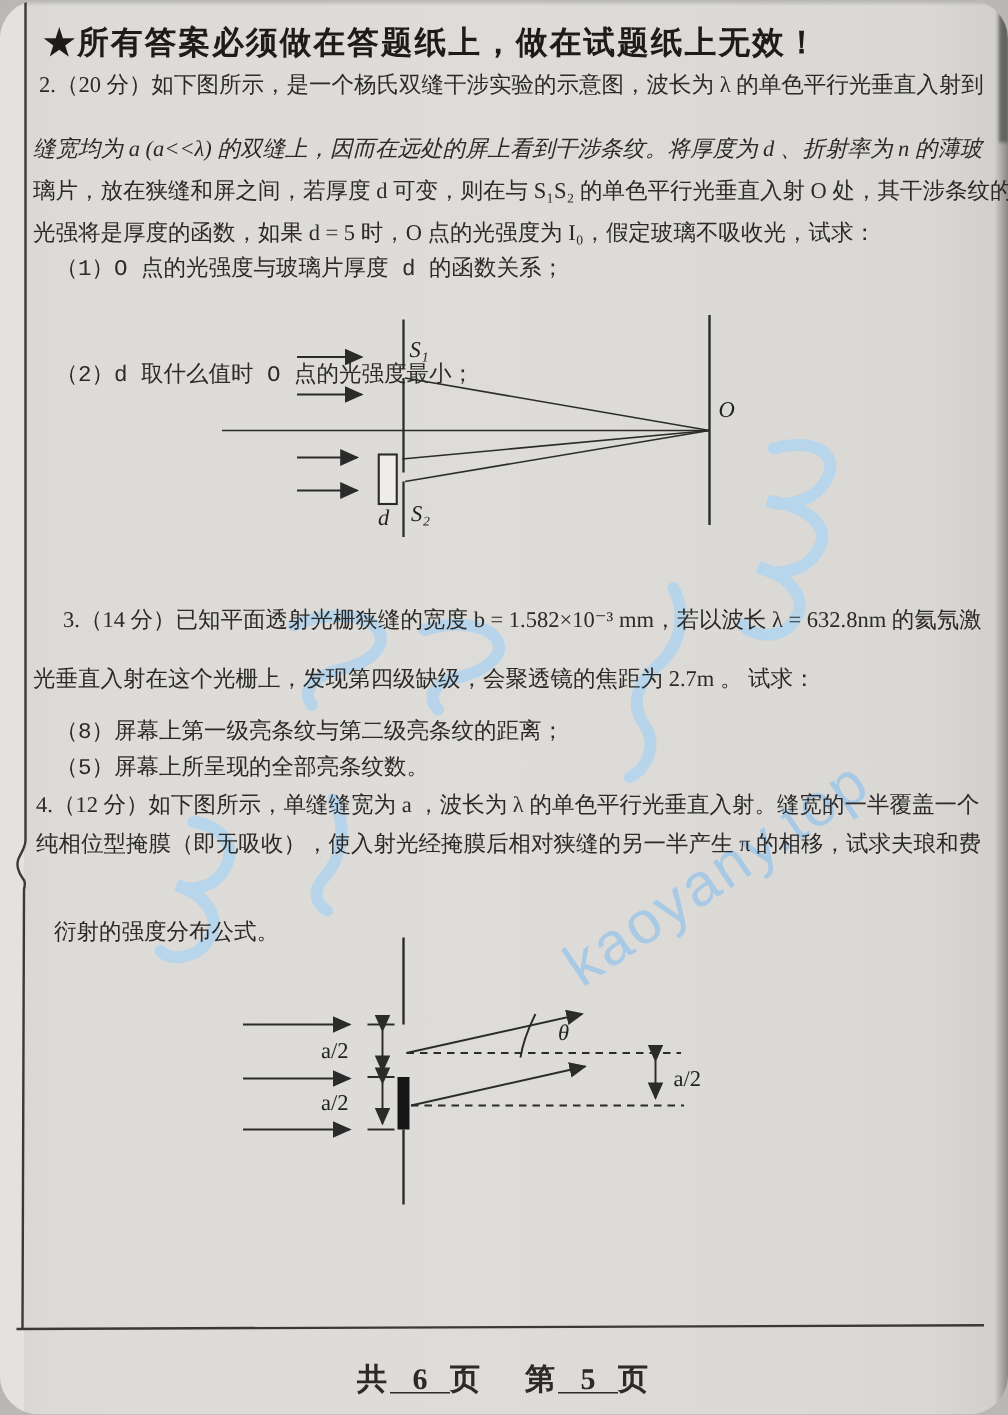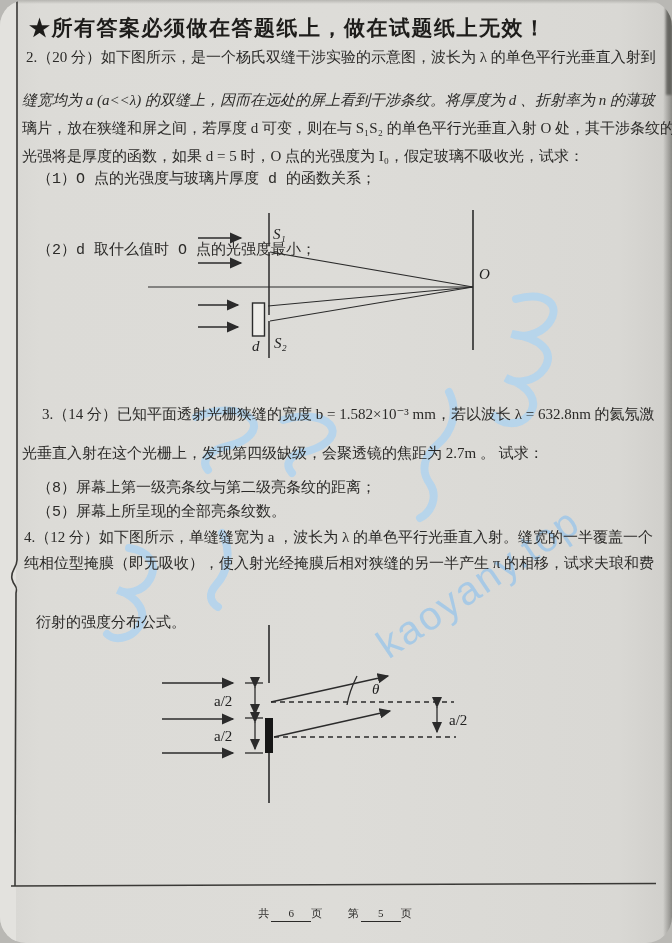--- a/index.html
+++ b/index.html
@@ -23,21 +23,21 @@
   .dlabel{position:absolute;font-style:italic;font-size:15px;color:#222;z-index:4;white-space:nowrap;
     font-family:"Liberation Serif","DejaVu Serif",serif;}
   svg{position:absolute;z-index:2;}
   .wm-url{
     position:absolute;left:381px;top:626px;font-size:40px;letter-spacing:2px;
     color:#9cc6e9;opacity:.8;font-family:"Liberation Sans","DejaVu Sans",sans-serif;
     transform:rotate(-34deg);transform-origin:0 50%;z-index:1;white-space:nowrap;
   }
   .footer{
     position:absolute;left:0;top:906px;width:672px;text-align:center;
-    font-size:11px;color:#2b2a28;z-index:3;letter-spacing:2px;
+    font-size:20px;color:#2b2a28;z-index:3;letter-spacing:2px;font-weight:bold;
   }
   .blank{display:inline-block;border-bottom:1.4px solid #2b2a28;min-width:40px;
     text-align:center;letter-spacing:0;line-height:15px;}
 </style>
 </head>
 <body>
 
 <div class="page">
 
   <div class="margin-strip"></div>

